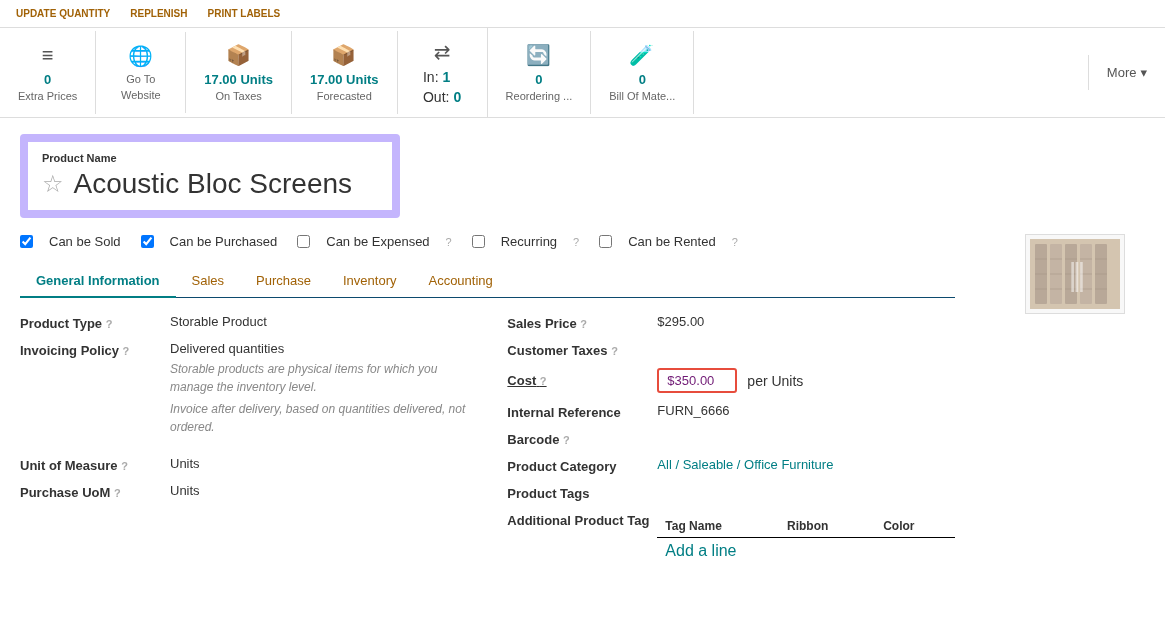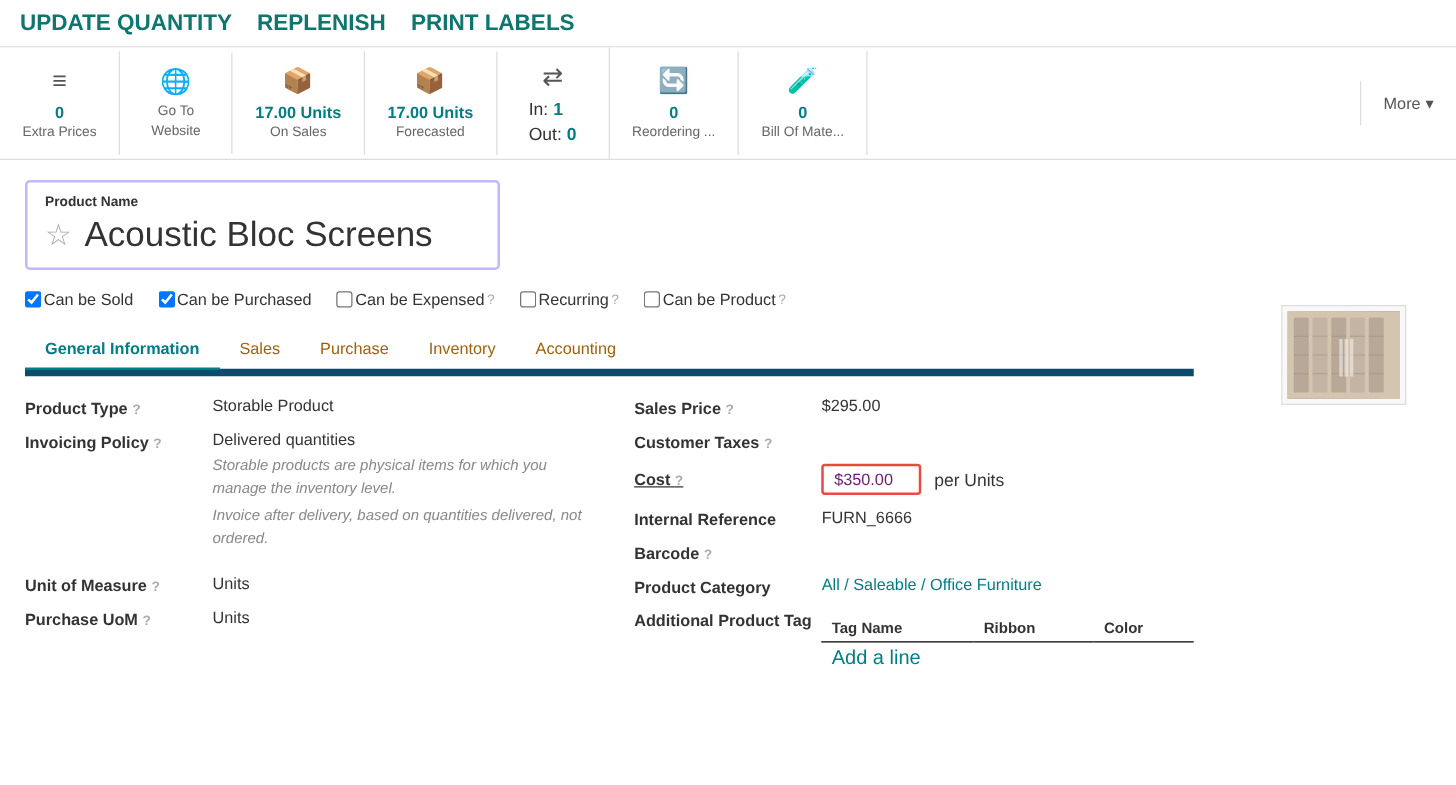--- a/index.html
+++ b/index.html
@@ -8,24 +8,24 @@
     
     .top-bar {
       display: flex;
       align-items: center;
       padding: 8px 16px;
       border-bottom: 1px solid #ddd;
       background: #fff;
       gap: 20px;
     }
     .top-bar a {
-      color: #0f766e;
+      color: #a16207;
       text-decoration: none;
       font-weight: bold;
-      font-size: 18px;
+      font-size: 10px;
       cursor: pointer;
     }
 
     
     .smart-buttons {
       display: flex;
       align-items: center;
       border-bottom: 1px solid #ddd;
       background: #fff;
       padding: 0;
@@ -64,21 +64,21 @@
       align-items: center;
       gap: 4px;
       border-left: 1px solid #ddd;
     }
 
     
     .main-content { padding: 16px 20px; }
 
     
     .product-name-section {
-      border: 2px solid #c4b5fd;
+      border: 8px solid #c4b5fd;
       border-radius: 4px;
       padding: 10px 14px;
       display: inline-block;
       margin-bottom: 16px;
       min-width: 380px;
       position: relative;
     }
     .product-name-label {
       font-size: 11px;
       font-weight: bold;
@@ -133,36 +133,36 @@
     .checkboxes-row {
       display: flex;
       align-items: center;
       gap: 20px;
       margin-bottom: 16px;
       flex-wrap: wrap;
     }
     .checkbox-item {
       display: flex;
       align-items: center;
-      gap: 2px;
+      gap: 16px;
       font-size: 13px;
       color: #333;
       justify-content: flex-end;
     }
     .checkbox-item input[type="checkbox"] { cursor: pointer; }
     .help-icon {
       color: #aaa;
       font-size: 11px;
       cursor: help;
     }
 
     
     .tabs {
       display: flex;
-      border-bottom: 6px solid #0c4a6e;
+      border-bottom: 1px solid #0c4a6e;
       margin-bottom: 16px;
     }
     .tab {
       padding: 8px 16px;
       cursor: pointer;
       font-size: 13px;
       color: #a16207;
       border-bottom: 2px solid transparent;
       margin-bottom: -1px;
     }
@@ -297,21 +297,21 @@
     </div>
 
     <div class="smart-btn">
       <span class="btn-icon">🌐</span>
       <span class="btn-label">Go To<br>Website</span>
     </div>
 
     <div class="smart-btn">
       <span class="btn-icon">📦</span>
       <span class="btn-count">17.00 Units</span>
-      <span class="btn-label">On Sales</span>
+      <span class="btn-label">On Taxes</span>
     </div>
 
     <div class="smart-btn">
       <span class="btn-icon">📦</span>
       <span class="btn-count">17.00 Units</span>
       <span class="btn-label">Forecasted</span>
     </div>
 
     <div class="smart-btn">
       <span class="btn-icon">⇄</span>
@@ -373,21 +373,21 @@
             <span>Can be Expensed</span>
             <span class="help-icon">?</span>
           </label>
           <label class="checkbox-item">
             <input type="checkbox" style="">
             <span>Recurring</span>
             <span class="help-icon">?</span>
           </label>
           <label class="checkbox-item">
             <input type="checkbox" style="">
-            <span>Can be Product</span>
+            <span>Can be Rented</span>
             <span class="help-icon">?</span>
           </label>
         </div>
 
         
         <div class="tabs">
           <div class="tab active">General Information</div>
           <div class="tab">Sales</div>
           <div class="tab">Purchase</div>
           <div class="tab">Inventory</div>
@@ -470,20 +470,26 @@
               </div>
               <div class="form-value"></div>
             </div>
             <div class="form-row">
               <div class="form-label">
                 <span>Product Category</span>
               </div>
               <div class="form-value">
                 <a class="category-link">All / Saleable / Office Furniture</a>
               </div>
+            </div>
+            <div class="form-row">
+              <div class="form-label">
+                <span>Product Tags</span>
+              </div>
+              <div class="form-value"></div>
             </div>
             <div class="form-row" style="align-items:flex-start;">
               <div class="form-label">
                 <span>Additional Product Tag</span>
               </div>
               <div class="form-value">
                 <table class="tag-table">
                   <thead>
                     <tr>
                       <th>Tag Name</th>

